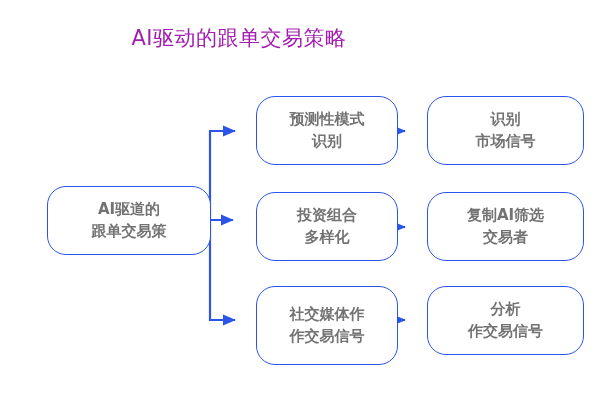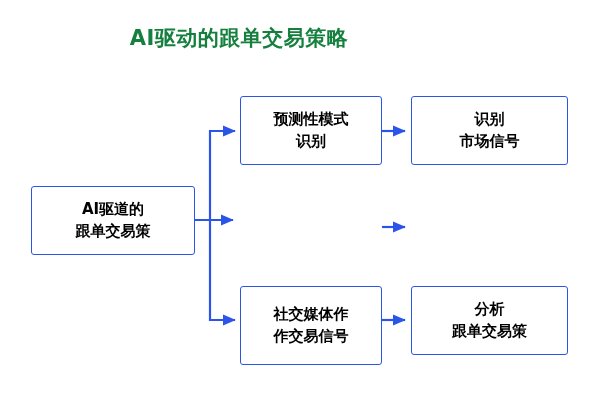--- a/index.html
+++ b/index.html
@@ -20,46 +20,47 @@
     width: 602px;
     height: 401px;
   }
   .title {
     position: absolute;
     left: 0;
     top: 24px;
     width: 478px;
     text-align: center;
     font-size: 21px;
-    font-weight: bold;
-    color: #15803d;
+    font-weight: normal;
+    color: #a21caf;
     letter-spacing: 0.5px;
   }
   svg.links {
     position: absolute;
     left: 0; top: 0;
     width: 602px;
     height: 401px;
     pointer-events: none;
   }
   .node {
     position: absolute;
     box-sizing: border-box;
     border: 1.6px solid #2b55e8;
-    border-radius: 3px;
+    border-radius: 19px;
     background: #ffffff;
-    color: #000000;
+    color: #737373;
     font-size: 15px;
     font-weight: bold;
     line-height: 1.45;
     display: flex;
     align-items: center;
     justify-content: center;
     text-align: center;
     white-space: pre-line;
+    margin-left: 16px;
   }
   .n-root  { left: 31px;  top: 186px; width: 164px; height: 69px; }
   .n-m1    { left: 240px; top: 96px;  width: 142px; height: 69px; }
   .n-m2    { left: 240px; top: 192px; width: 142px; height: 69px; }
   .n-m3    { left: 240px; top: 286px; width: 142px; height: 79px; }
   .n-r1    { left: 411px; top: 96px;  width: 157px; height: 69px; }
   .n-r2    { left: 411px; top: 192px; width: 157px; height: 69px; }
   .n-r3    { left: 411px; top: 286px; width: 157px; height: 69px; }
 </style>
 </head>
@@ -82,20 +83,24 @@
       <path d="M382,131 L405,131"></path>
       <path d="M382,227 L405,227"></path>
       <path d="M382,320 L405,320"></path>
     </g>
   </svg>
 
   <div class="node n-root">AI驱道的
 跟单交易策</div>
   <div class="node n-m1">预测性模式
 识别</div>
+  <div class="node n-m2">投资组合
+多样化</div>
   <div class="node n-m3">社交媒体作
 作交易信号</div>
   <div class="node n-r1">识别
 市场信号</div>
+  <div class="node n-r2">复制AI筛选
+交易者</div>
   <div class="node n-r3">分析
-跟单交易策</div>
+作交易信号</div>
 
 </div>
 
 </body></html>

